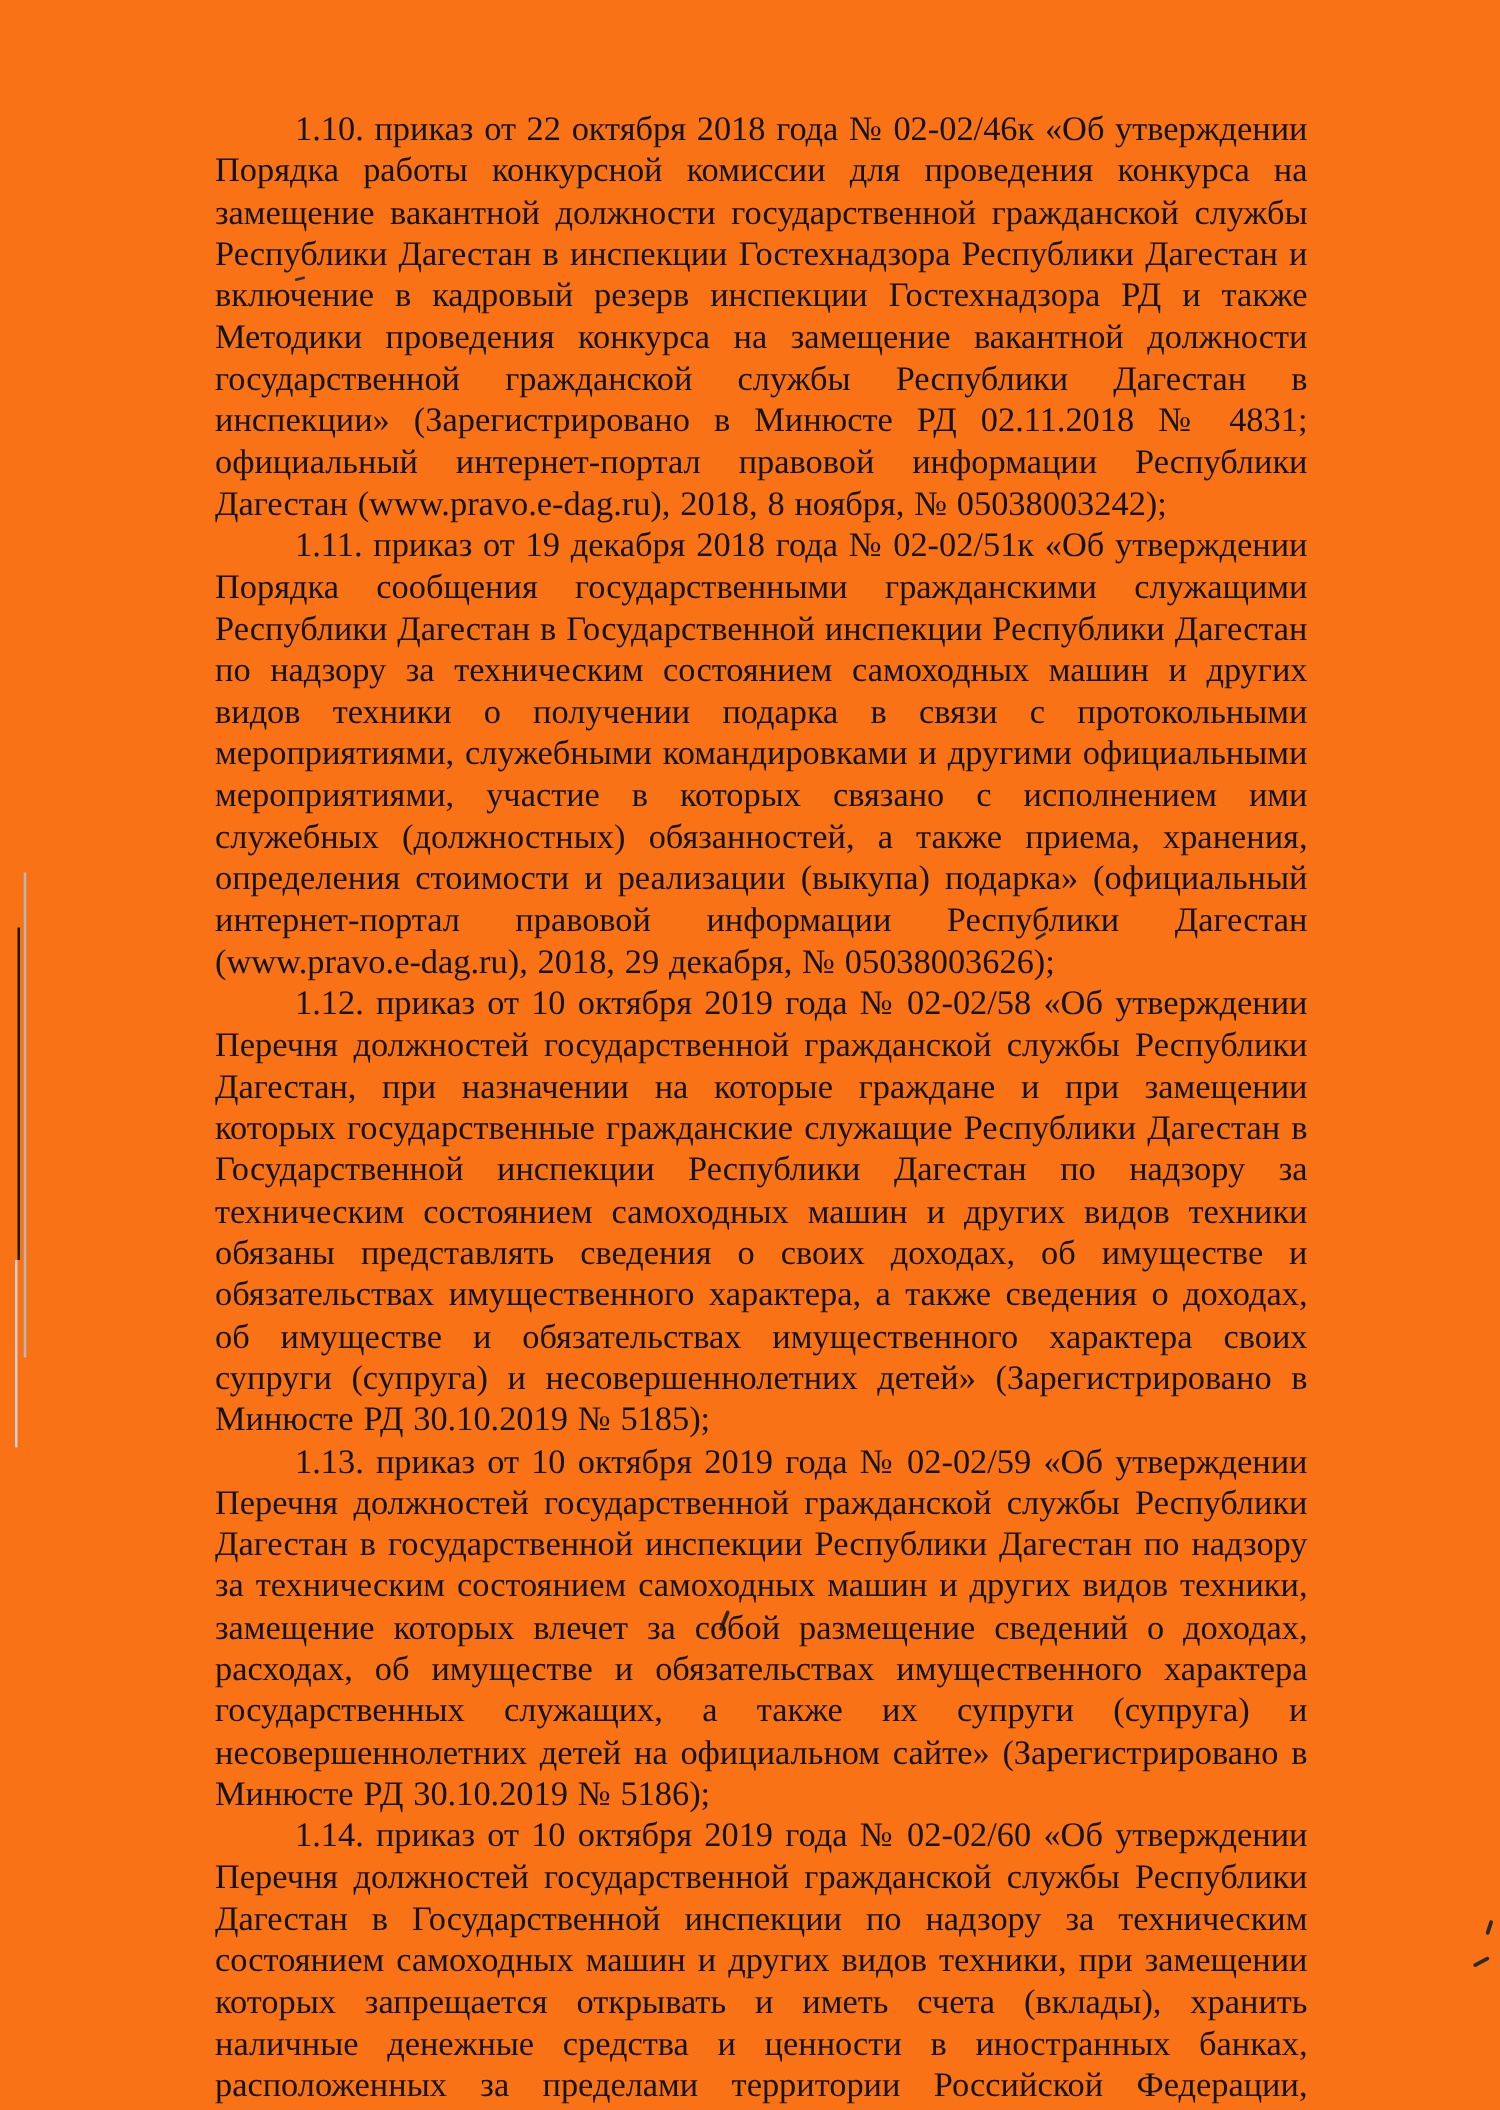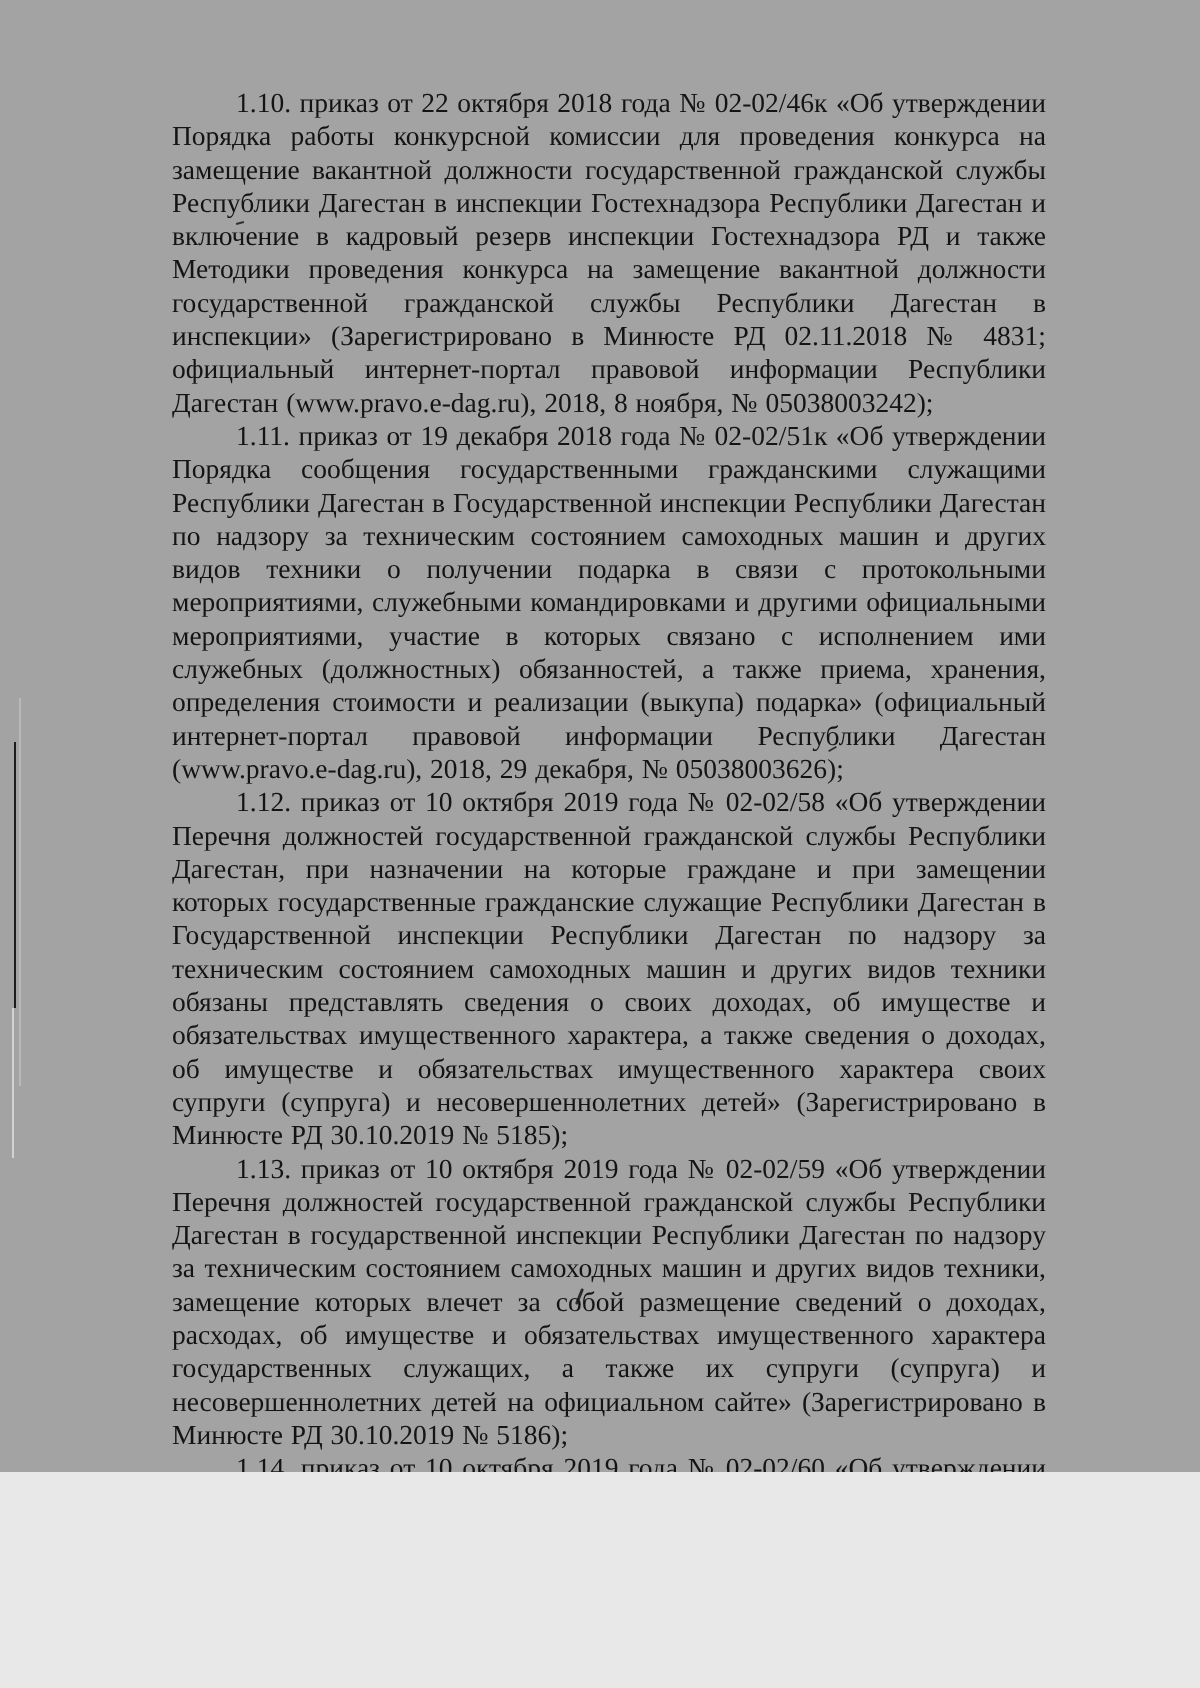--- a/index.html
+++ b/index.html
@@ -3,22 +3,22 @@
 <meta charset="utf-8">
 <style>
   html, body {
     margin: 0;
     padding: 0;
     background: #e8e8e8;
   }
   .page {
     position: relative;
     width: 1200px;
-    height: 1472px;
-    background: #a3a3a3;
+    height: 1688px;
+    background: #f97316;
     overflow: hidden;
   }
   .text-block {
     position: absolute;
     left: 172px;
     top: 86px;
     width: 874px;
     font-family: "Liberation Serif", serif;
     font-size: 27.5px;
     line-height: 33.3px;

